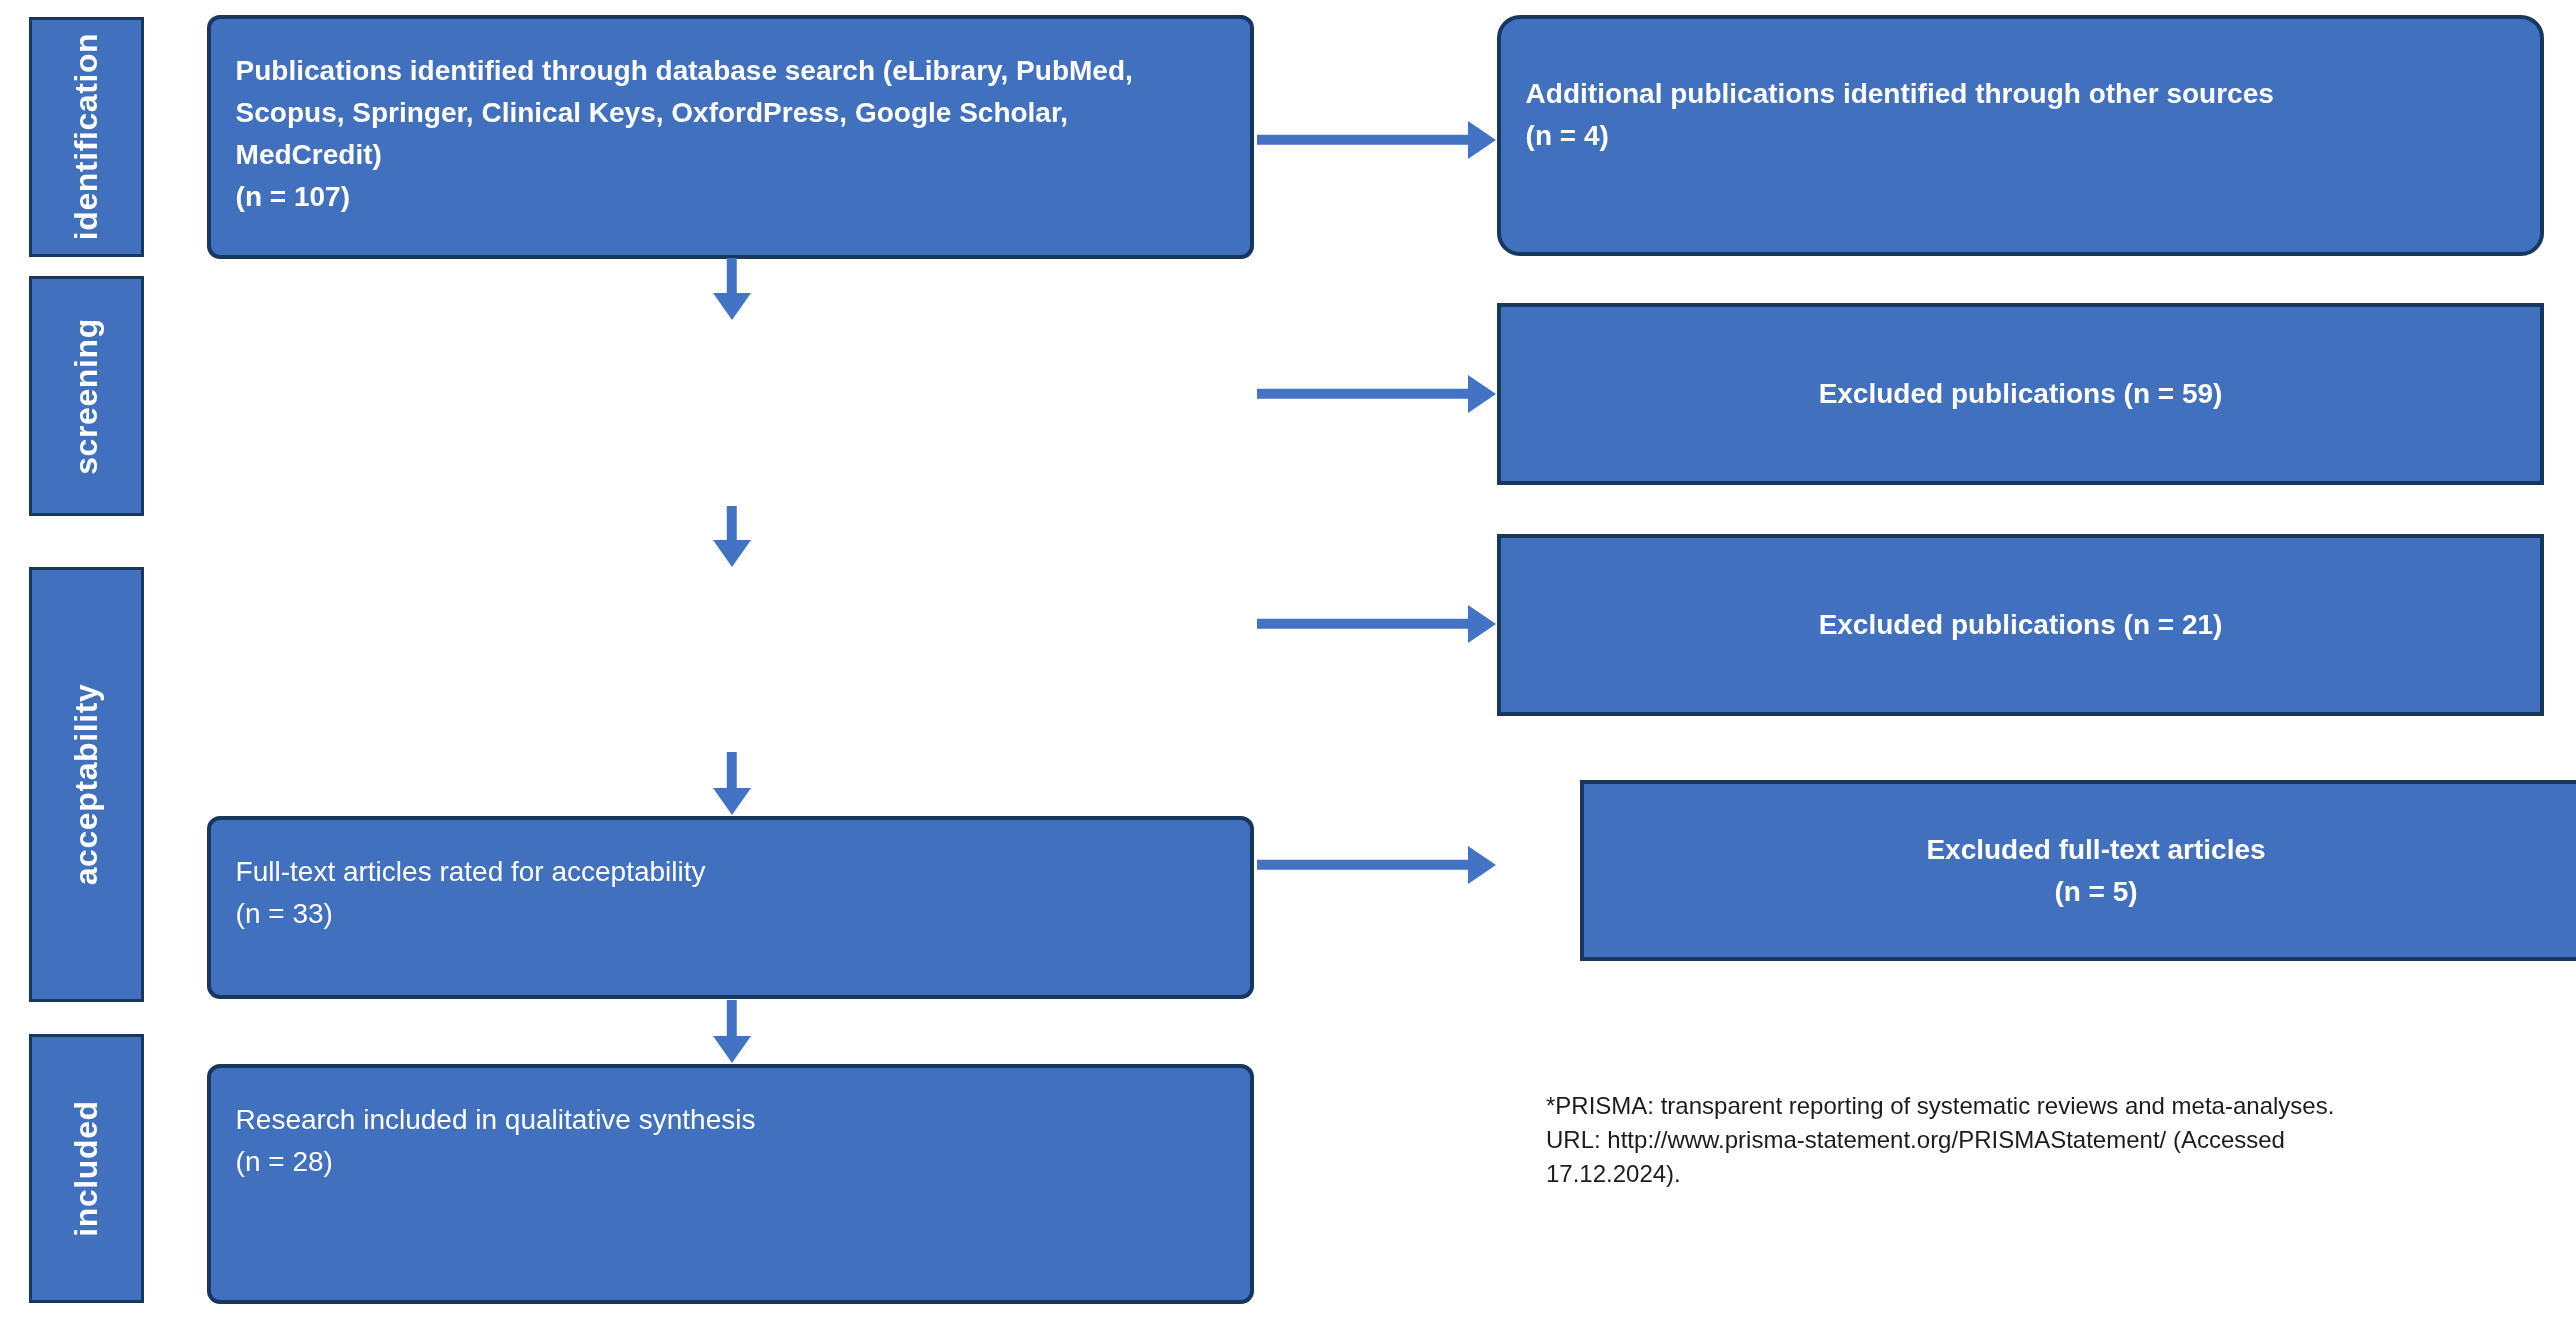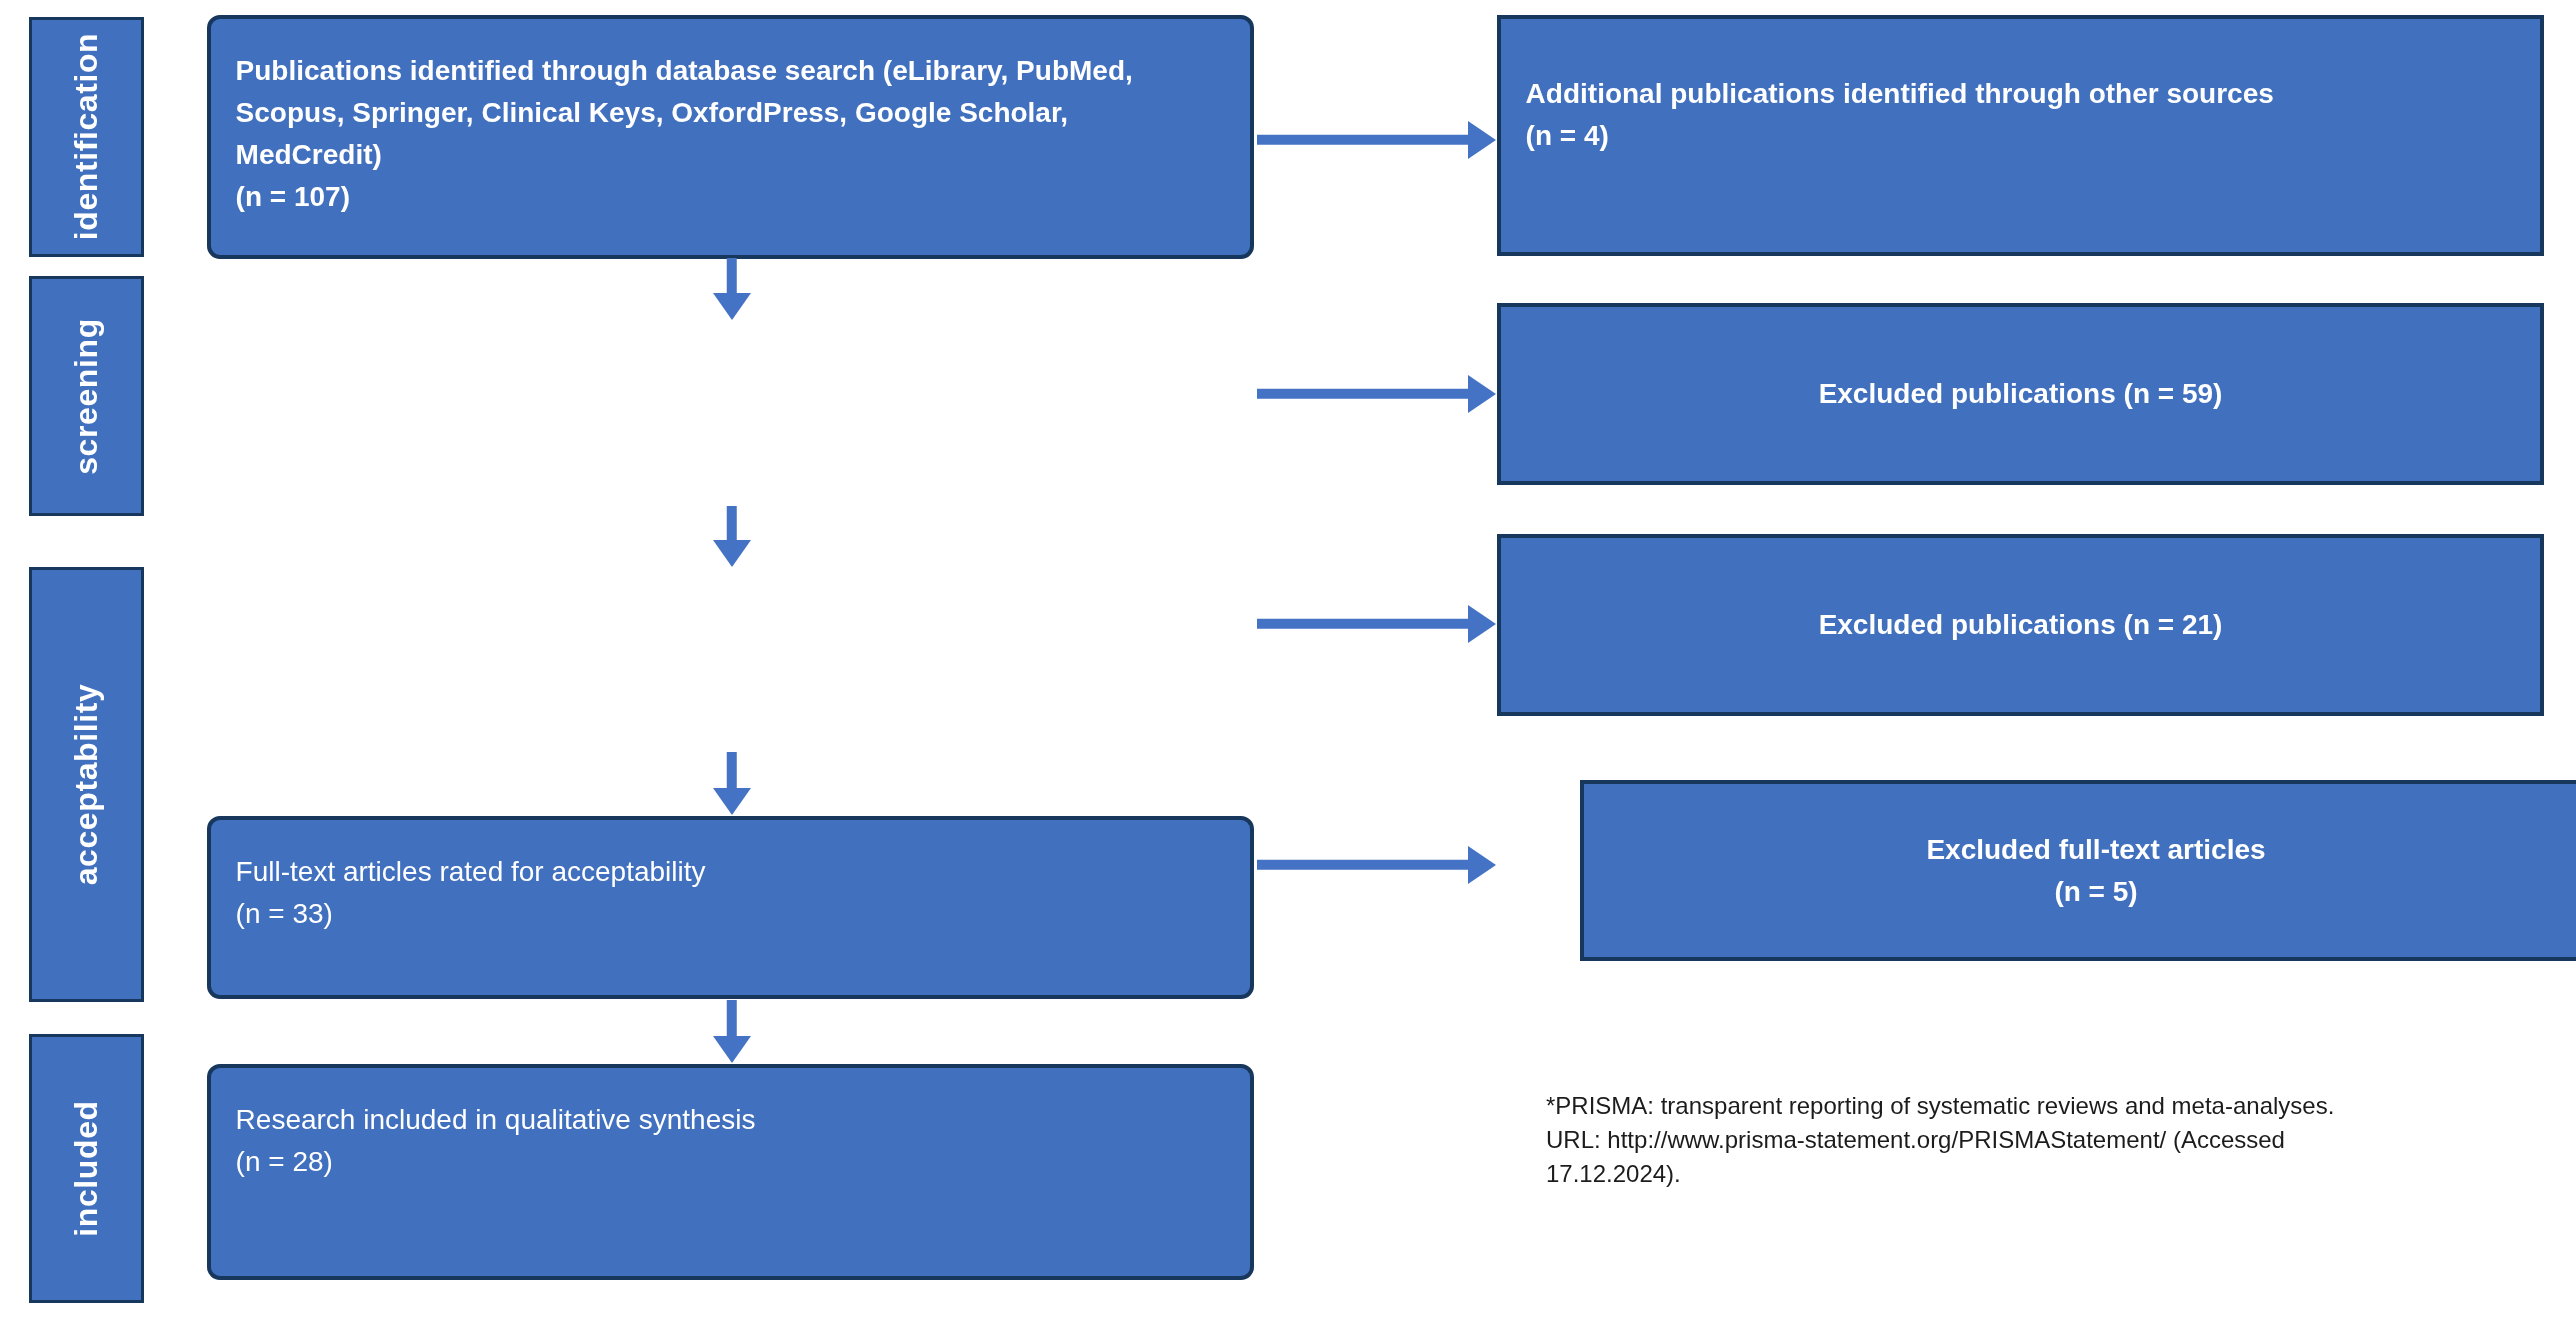--- a/index.html
+++ b/index.html
@@ -16,21 +16,21 @@
     box-sizing: border-box;
     background: var(--box-fill, #4170be);
     border: 4.3px solid var(--box-border, #17375d);
     color: var(--box-text, #ffffff);
     font-size: 28px;
     line-height: 1.5;
     white-space: pre-line;
   }
   .bold { font-weight: bold; }
   .pad-text { padding: 31px 24.6px 0 24.6px; border-radius: 13px; }
-  .pad-text-deep { padding: 54px 24.6px 0 24.6px; }
+  .pad-text-deep { padding: 54px 24.6px 0 24.6px; border-radius: 23px; }
   .center-text {
     display: flex;
     align-items: center;
     justify-content: center;
     text-align: center;
     padding: 0 29px;
   }
   .stage-box {
     position: absolute;
     box-sizing: border-box;
@@ -98,21 +98,21 @@
   <div class="stage-box" style="left:29px; top:1034px; width:115px; height:269px;">
     <span class="rot">included</span>
   </div>
 
   <div class="box bold pad-text" style="left:207px; top:14.8px; width:1047px; height:244px;">Publications identified through database search (eLibrary, PubMed,
 Scopus, Springer, Clinical Keys, OxfordPress, Google Scholar,
 MedCredit)
 (n = 107)</div>
   <div class="box pad-text" style="left:207px; top:816px; width:1047px; height:183px;">Full-text articles rated for acceptability
 (n = 33)</div>
-  <div class="box pad-text" style="left:207px; top:1064px; width:1047px; height:216px;">Research included in qualitative synthesis
+  <div class="box pad-text" style="left:207px; top:1064px; width:1047px; height:240px;">Research included in qualitative synthesis
 (n = 28)</div>
 
   <div class="box bold pad-text-deep" style="left:1497px; top:14.8px; width:1047px; height:241px;">Additional publications identified through other sources
 (n = 4)</div>
   <div class="box bold center-text" style="left:1497px; top:303px; width:1047px; height:182px;">Excluded publications (n = 59)</div>
   <div class="box bold center-text" style="left:1497px; top:534px; width:1047px; height:182px;">Excluded publications (n = 21)</div>
   <div class="box bold center-text" style="left:1580px; top:780px; width:1032px; height:181px;">Excluded full-text articles
 (n = 5)</div>
 
   <div class="v-arrow" style="left:712px; top:258px; height:62px;">

